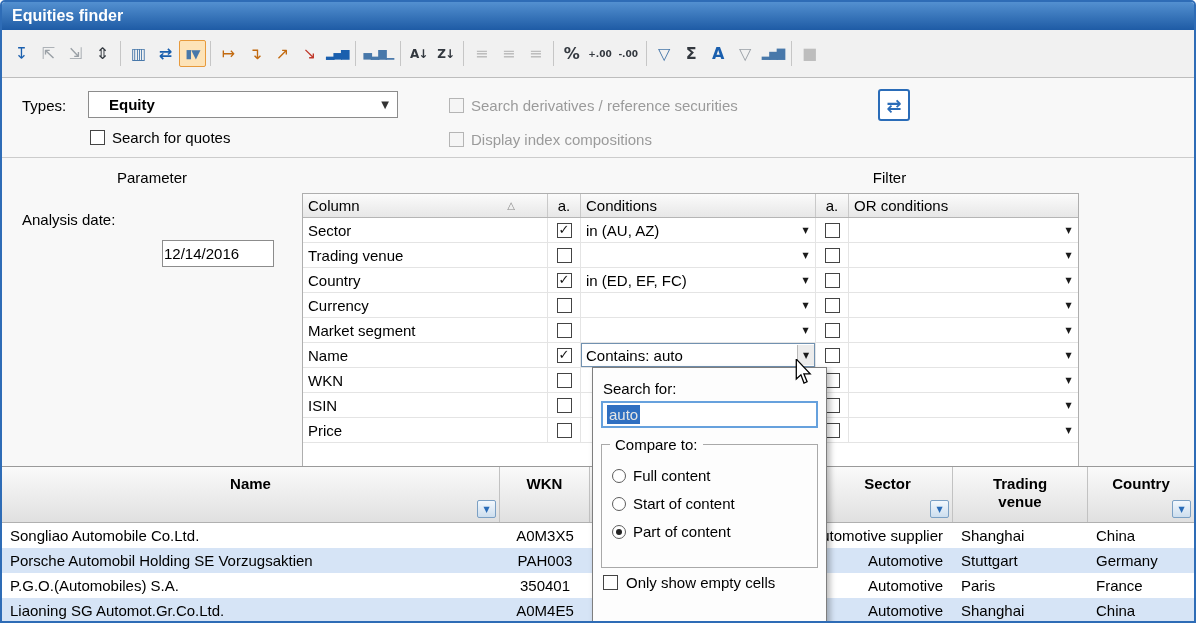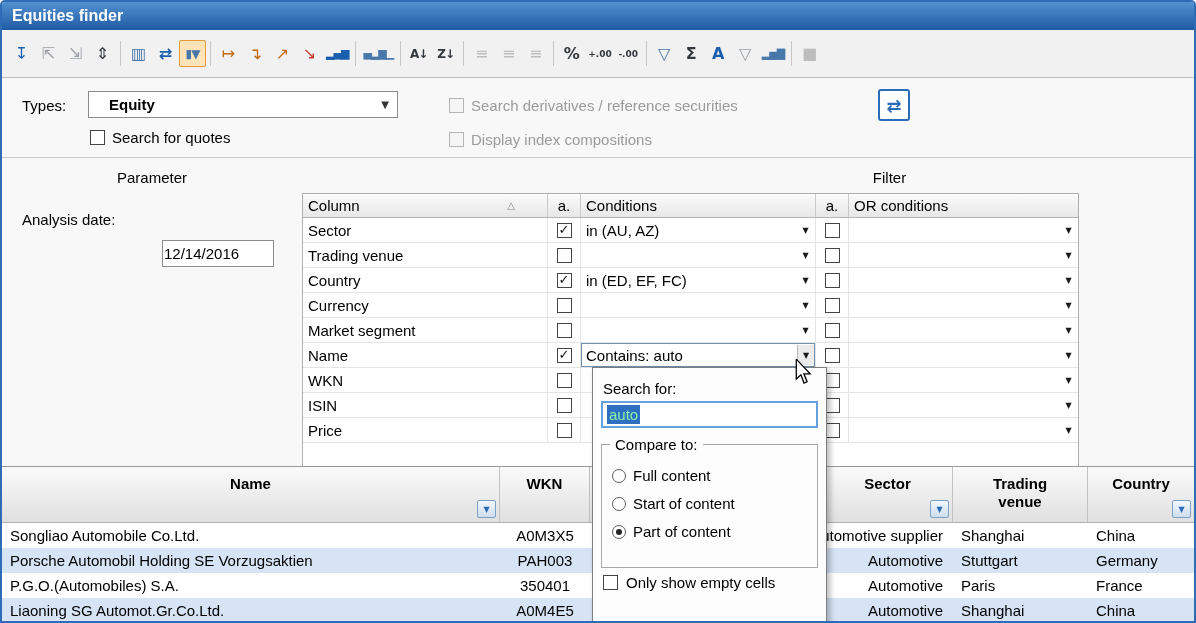--- a/index.html
+++ b/index.html
@@ -93,21 +93,21 @@
   .rc.sector { width: 130px; justify-content: flex-end; padding-right: 10px; white-space: nowrap; }
   .rc.venue { width: 135px; padding-left: 8px; }
   .rc.country { width: 106px; padding-left: 8px; }
 
   
   .popup { position: absolute; left: 590px; top: 365px; width: 235px; height: 258px; background: #fdfdfd;
            border: 1px solid #7e7e7e; box-shadow: 3px 3px 6px rgba(0,0,0,.28); z-index: 10; font-size: 15px; }
   .popup-title { position: absolute; left: 10px; top: 12px; }
   .search-box { position: absolute; left: 8px; top: 33px; width: 217px; height: 27px; border: 2px solid #66a1dd;
                 background: #fff; display: flex; align-items: center; padding-left: 4px; }
-  .sel-text { background: #2f6fc1; color: #86efac; padding: 1px 2px; }
+  .sel-text { background: #2f6fc1; color: #e5e5e5; padding: 1px 2px; }
   .groupbox { position: absolute; left: 8px; top: 76px; width: 217px; height: 124px; border: 1px solid #a9a9a9; }
   .legend { position: absolute; left: 8px; top: -9px; background: #fdfdfd; padding: 0 5px; }
   .opt { position: absolute; left: 10px; display: flex; align-items: center; gap: 7px; }
   .opt1 { top: 22px; } .opt2 { top: 50px; } .opt3 { top: 78px; }
   .radio { width: 14px; height: 14px; border: 1px solid #5c5c5c; border-radius: 50%; background: #fff;
            position: relative; flex: none; }
   .radio.sel::after { content: ""; position: absolute; left: 3px; top: 3px; width: 6px; height: 6px;
                       border-radius: 50%; background: #222; }
   .empty-row { position: absolute; left: 10px; top: 206px; display: flex; align-items: center; gap: 8px; }
 

